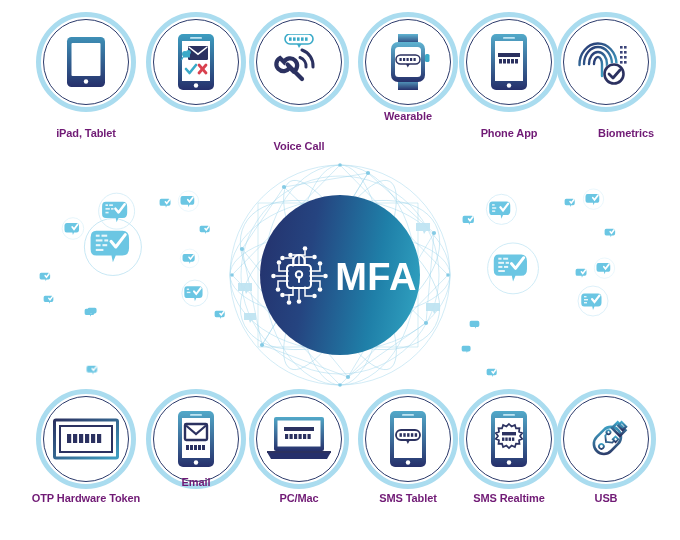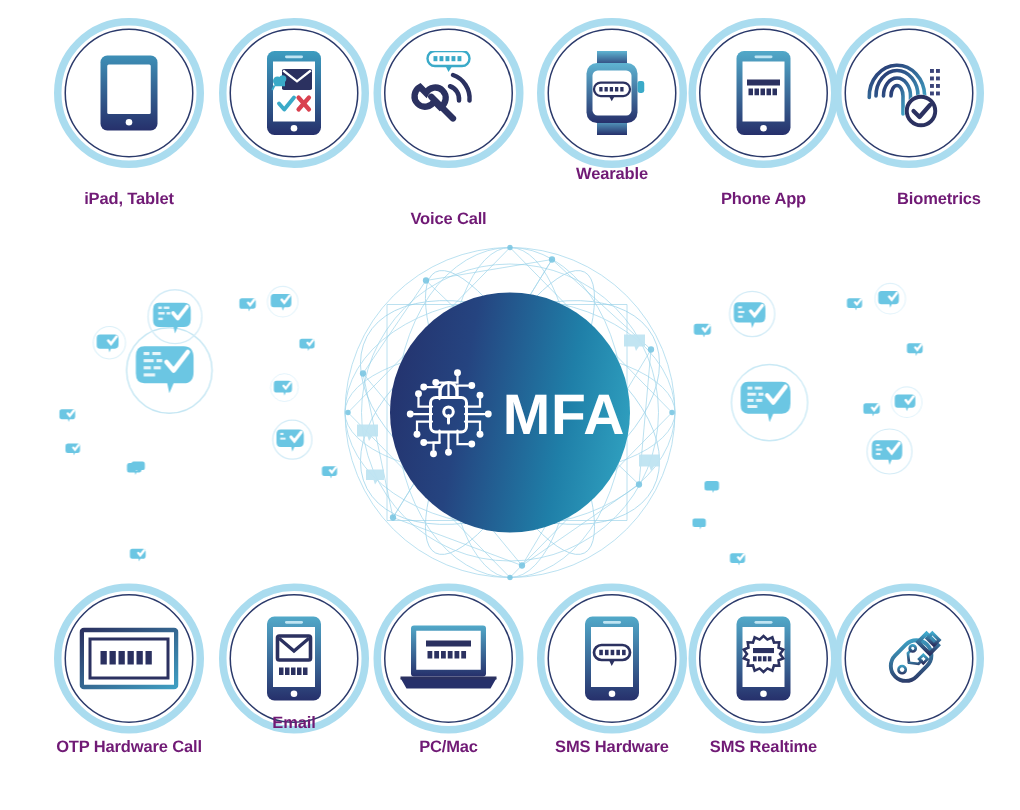--- a/index.html
+++ b/index.html
@@ -515,21 +515,21 @@
           <rect x="14" y="16" width="4.2" height="9"></rect>
             <rect x="20" y="16" width="4.2" height="9"></rect>
           <rect x="26" y="16" width="4.2" height="9"></rect>
             <rect x="32" y="16" width="4.2" height="9"></rect>
           <rect x="38" y="16" width="4.2" height="9"></rect>
             <rect x="44" y="16" width="4.2" height="9"></rect>
         </g>
       </svg>
     </div>
   </div>
-  <div class="node-label" style="left:11px;top:490px;">OTP Hardware Call</div>
+  <div class="node-label" style="left:11px;top:490px;">OTP Hardware Token</div>
 
   <div class="node" style="left:146px;top:389px;">
     <div class="ring-outer"></div>
     <div class="ring-inner"></div>
     <div class="glyph">
       <svg width="40" height="58" viewBox="0 0 40 58">
         <defs>
             <linearGradient id="gEm" x1="0" y1="0" x2="0" y2="1">
           <stop offset="0%" stop-color="#52a9c9"></stop>
               <stop offset="100%" stop-color="#26306b"></stop>
@@ -606,21 +606,21 @@
               <rect x="7.3" y="3.2" width="2.4" height="3.6"></rect>
             <rect x="11.1" y="3.2" width="2.4" height="3.6"></rect>
               <rect x="14.9" y="3.2" width="2.4" height="3.6"></rect>
             <rect x="18.7" y="3.2" width="2.4" height="3.6"></rect>
           </g>
           <path d="M10 10 l1.8 4 2.2 -4" fill="#2b3160"></path>
         </g>
       </svg>
     </div>
   </div>
-  <div class="node-label" style="left:333px;top:490px;">SMS Hardware</div>
+  <div class="node-label" style="left:333px;top:490px;">SMS Tablet</div>
 
   <div class="node" style="left:459px;top:389px;">
     <div class="ring-outer"></div>
     <div class="ring-inner"></div>
     <div class="glyph">
       <svg width="40" height="58" viewBox="0 0 40 58">
         <defs>
             <linearGradient id="gSr" x1="0" y1="0" x2="0" y2="1">
           <stop offset="0%" stop-color="#52a9c9"></stop>
               <stop offset="100%" stop-color="#26306b"></stop>
@@ -667,14 +667,15 @@
             <path d="M27 30 l4 -5 h3"></path>
             <path d="M27 30 l4 5 h3"></path>
           </g>
           <circle cx="20.5" cy="30" r="2.4" fill="none" stroke="url(#gUsb)" stroke-width="1.8"></circle>
           <circle cx="35.5" cy="25" r="2" fill="none" stroke="url(#gUsb)" stroke-width="1.8"></circle>
           <rect x="33.5" y="33" width="4" height="4" fill="none" stroke="url(#gUsb)" stroke-width="1.8"></rect>
         </g>
       </svg>
     </div>
   </div>
+  <div class="node-label" style="left:531px;top:490px;">USB</div>
 
 </div>
 
 </body></html>

